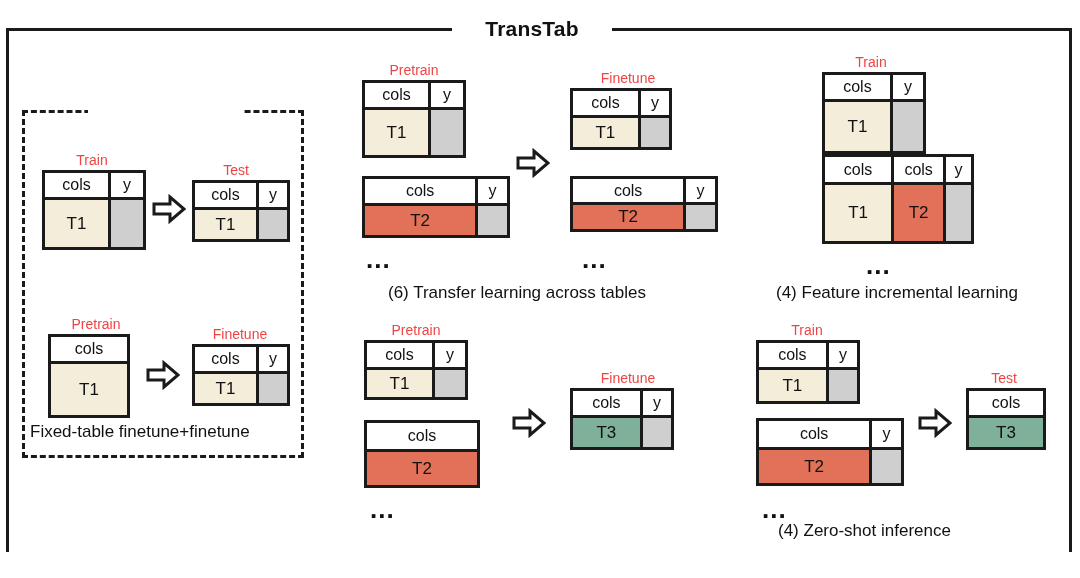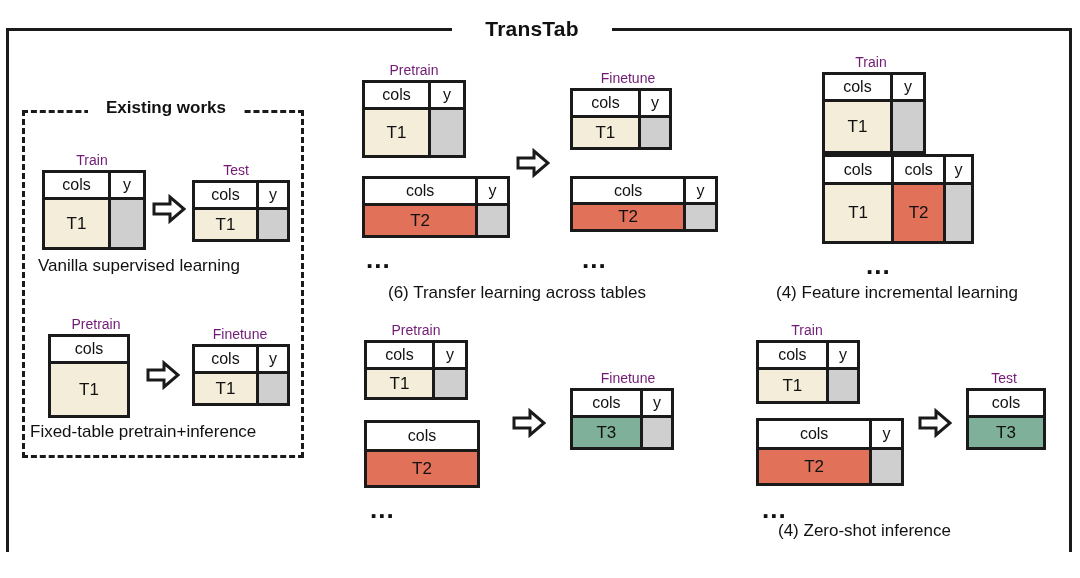--- a/index.html
+++ b/index.html
@@ -133,21 +133,21 @@
   
   .caption {
     position: absolute;
     font-size: 17px;
     color: #111111;
     white-space: nowrap;
   }
   .toplabel {
     position: absolute;
     font-size: 14px;
-    color: #701a75;
+    color: #ef4444;
     white-space: nowrap;
     text-align: center;
   }
   .ellipsis {
     position: absolute;
     font-size: 26px;
     font-weight: bold;
     line-height: 10px;
     color: #111111;
     letter-spacing: 1px;
@@ -165,21 +165,20 @@
 <body>
 
 <div id="root">
 
   <div id="outer-frame"></div>
   <div id="title-mask"></div>
   <div id="figure-title">TransTab</div>
 
   <div id="existing-box"></div>
   <div id="existing-title-mask"></div>
-  <div id="existing-title">Existing works</div>
 
   <div class="toplabel" style="left:46px; top:152px; width:92px;">Train</div>
 
   <div class="tbl" style="left:42px; top:170px; width:104px; height:80px;">
     <div class="tbl-head" style="height:24px;">
       <div class="hcell" style="width:70px;">cols</div>
       <div class="hcell last" style="width:34px;">y</div>
     </div>
     <div class="tbl-body">
       <div class="bcell fill-t1" style="width:70px;">T1</div>
@@ -199,21 +198,20 @@
     <div class="tbl-head" style="height:24px;">
       <div class="hcell" style="width:68px;">cols</div>
       <div class="hcell last" style="width:30px;">y</div>
     </div>
     <div class="tbl-body">
       <div class="bcell fill-t1" style="width:68px;">T1</div>
       <div class="bcell last fill-y" style="width:30px;"></div>
     </div>
   </div>
 
-  <div class="caption" style="left:38px; top:256px;">Vanilla supervised learning</div>
 
   <div class="toplabel" style="left:46px; top:316px; width:100px;">Pretrain</div>
 
   <div class="tbl" style="left:48px; top:334px; width:82px; height:84px;">
     <div class="tbl-head" style="height:24px;">
       <div class="hcell last" style="width:76px;">cols</div>
     </div>
     <div class="tbl-body">
       <div class="bcell last fill-t1" style="width:76px;">T1</div>
     </div>
@@ -231,21 +229,21 @@
     <div class="tbl-head" style="height:24px;">
       <div class="hcell" style="width:68px;">cols</div>
       <div class="hcell last" style="width:30px;">y</div>
     </div>
     <div class="tbl-body">
       <div class="bcell fill-t1" style="width:68px;">T1</div>
       <div class="bcell last fill-y" style="width:30px;"></div>
     </div>
   </div>
 
-  <div class="caption" style="left:30px; top:422px;">Fixed-table pretrain+inference</div>
+  <div class="caption" style="left:30px; top:422px;">Fixed-table finetune+finetune</div>
 
   <div class="toplabel" style="left:366px; top:62px; width:96px;">Pretrain</div>
 
   <div class="tbl" style="left:362px; top:80px; width:104px; height:78px;">
     <div class="tbl-head" style="height:24px;">
       <div class="hcell" style="width:70px;">cols</div>
       <div class="hcell last" style="width:34px;">y</div>
     </div>
     <div class="tbl-body">
       <div class="bcell fill-t1" style="width:70px;">T1</div>

